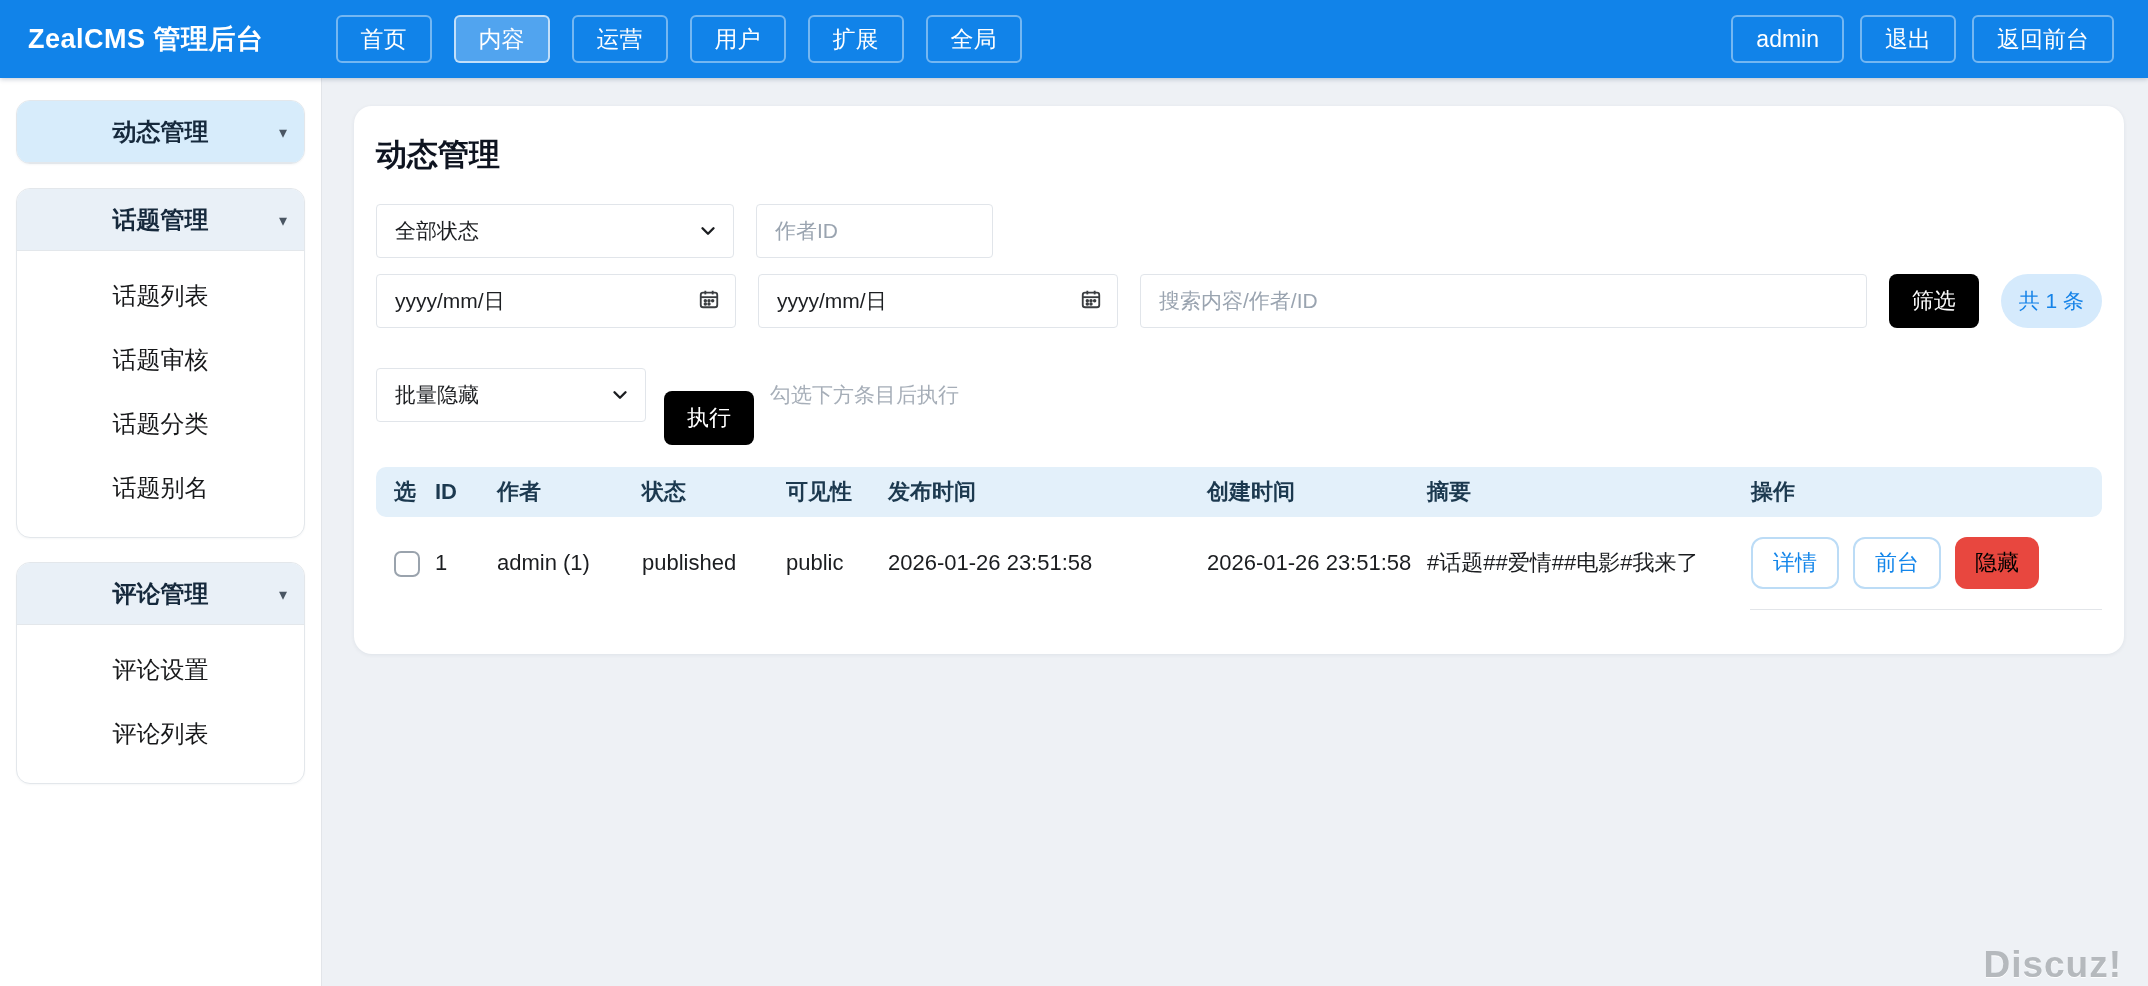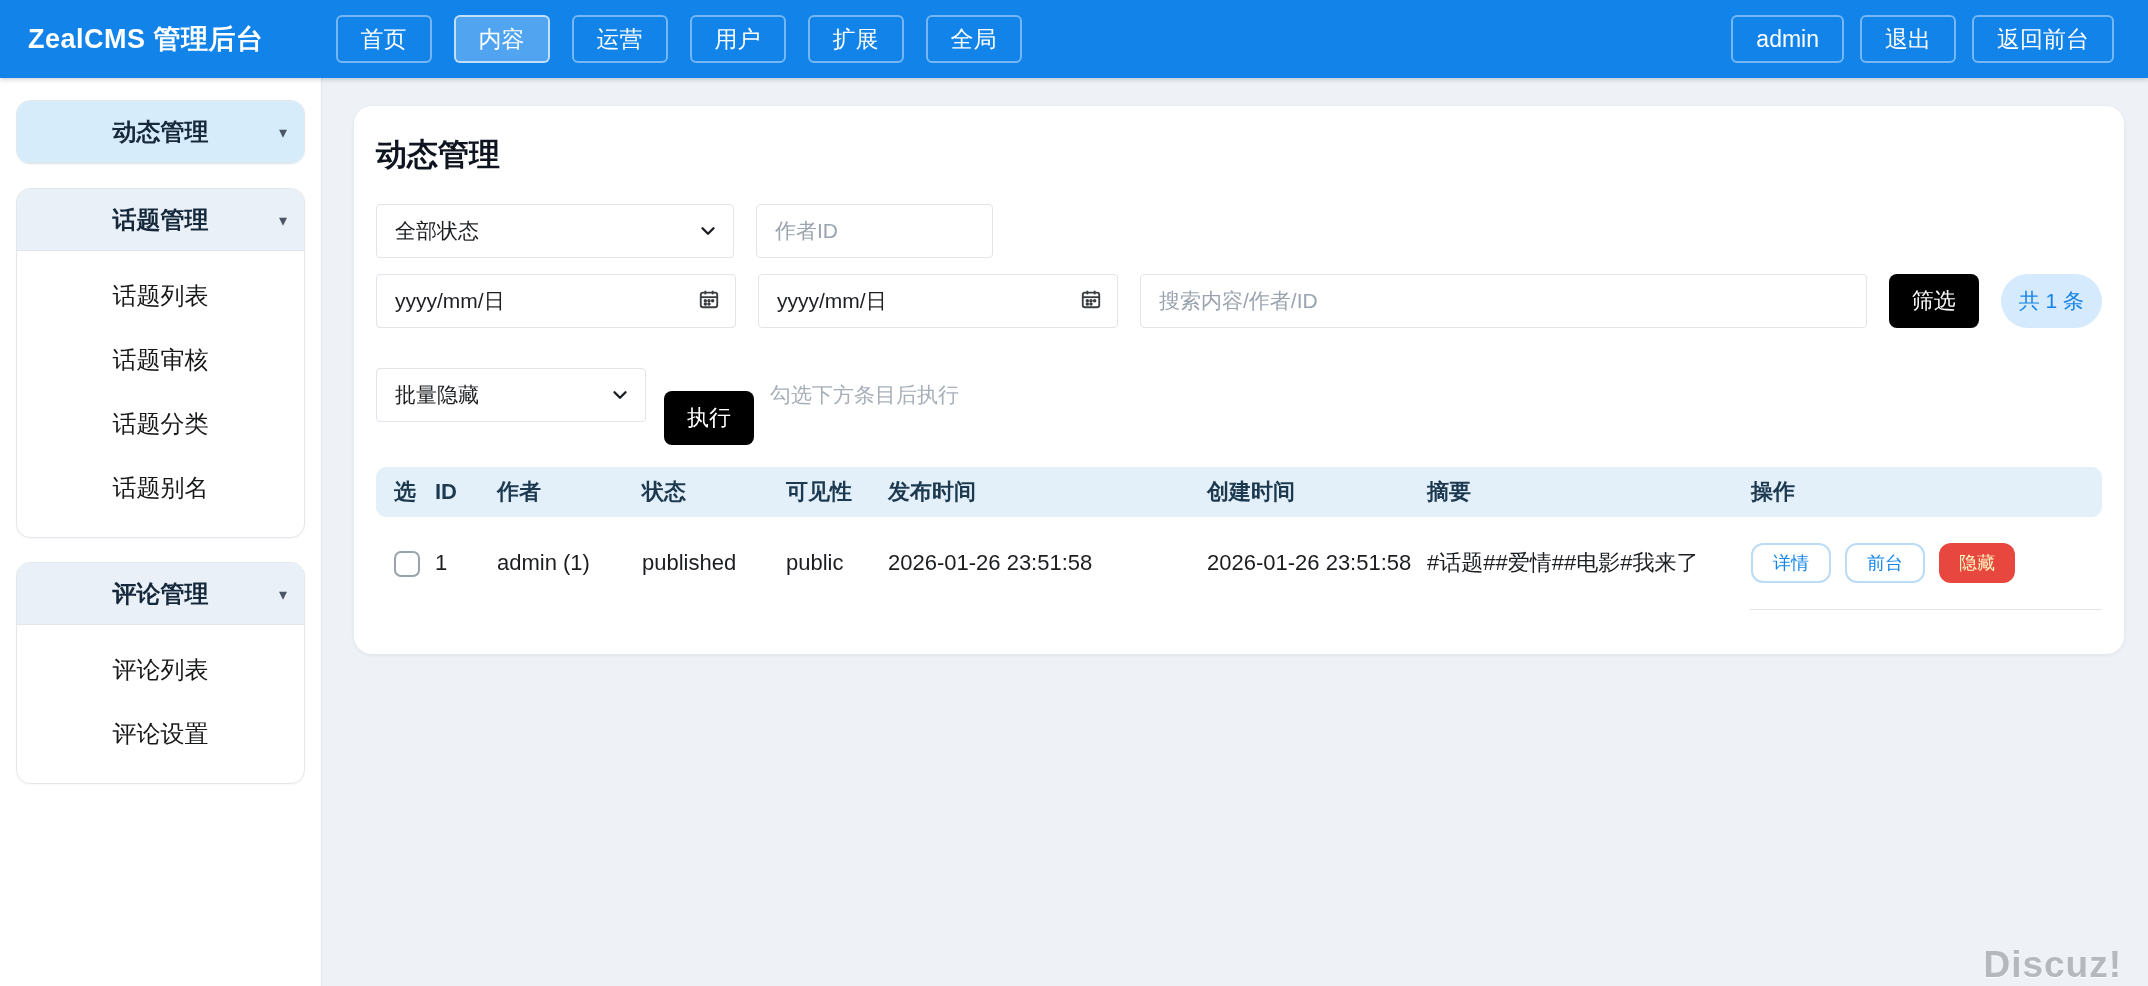--- a/index.html
+++ b/index.html
@@ -120,26 +120,26 @@
   tbody td { height:92px; font-size:22px; color:#1b1d20; }
   tbody td:first-child { padding-left:18px; }
   .cb {
     width:26px; height:26px; display:inline-block;
     border:2px solid #9aa3ad; border-radius:7px; background:#fff; cursor:pointer;
     vertical-align:middle;
   }
   td.actions-cell { border-bottom:1px solid #e2e5e9; }
   .actions { display:flex; align-items:center; gap:14px; }
   .abtn {
-    height:40px; padding:0 20px; border-radius:12px; font-size:18px;
+    height:52px; padding:0 20px; border-radius:12px; font-size:22px;
     display:flex; align-items:center; cursor:pointer; white-space:nowrap;
     font-family:"Liberation Sans","DejaVu Sans",sans-serif;
   }
   .abtn.outline { border:2px solid #bcdcf6; color:#1486ea; background:#fff; }
-  .abtn.danger  { border:none; background:#e8473f; color:#fef9c3;padding-left:20px; }
+  .abtn.danger  { border:none; background:#e8473f; color:#000000;padding-left:20px; }
 
   
   .watermark {
     position:absolute; right:26px; bottom:0;
     font-size:37px; font-weight:800; letter-spacing:1px;
     color:#b5b9bd; text-shadow:0 1px 0 #fdfdfe;
   }
 </style>
 </head>
 <body>
@@ -184,22 +184,22 @@
         <div class="side-item">话题别名</div>
       </div>
     </section>
 
     <section class="side-group">
       <div class="side-group-header">
         <span>评论管理</span>
         <span class="caret">▾</span>
       </div>
       <div class="side-items">
+        <div class="side-item">评论设置</div>
         <div class="side-item">评论列表</div>
-        <div class="side-item">评论设置</div>
       </div>
     </section>
 
   </aside>
 
   <main class="content">
     <section class="card">
 
       <h1 class="card-title">动态管理</h1>
 

